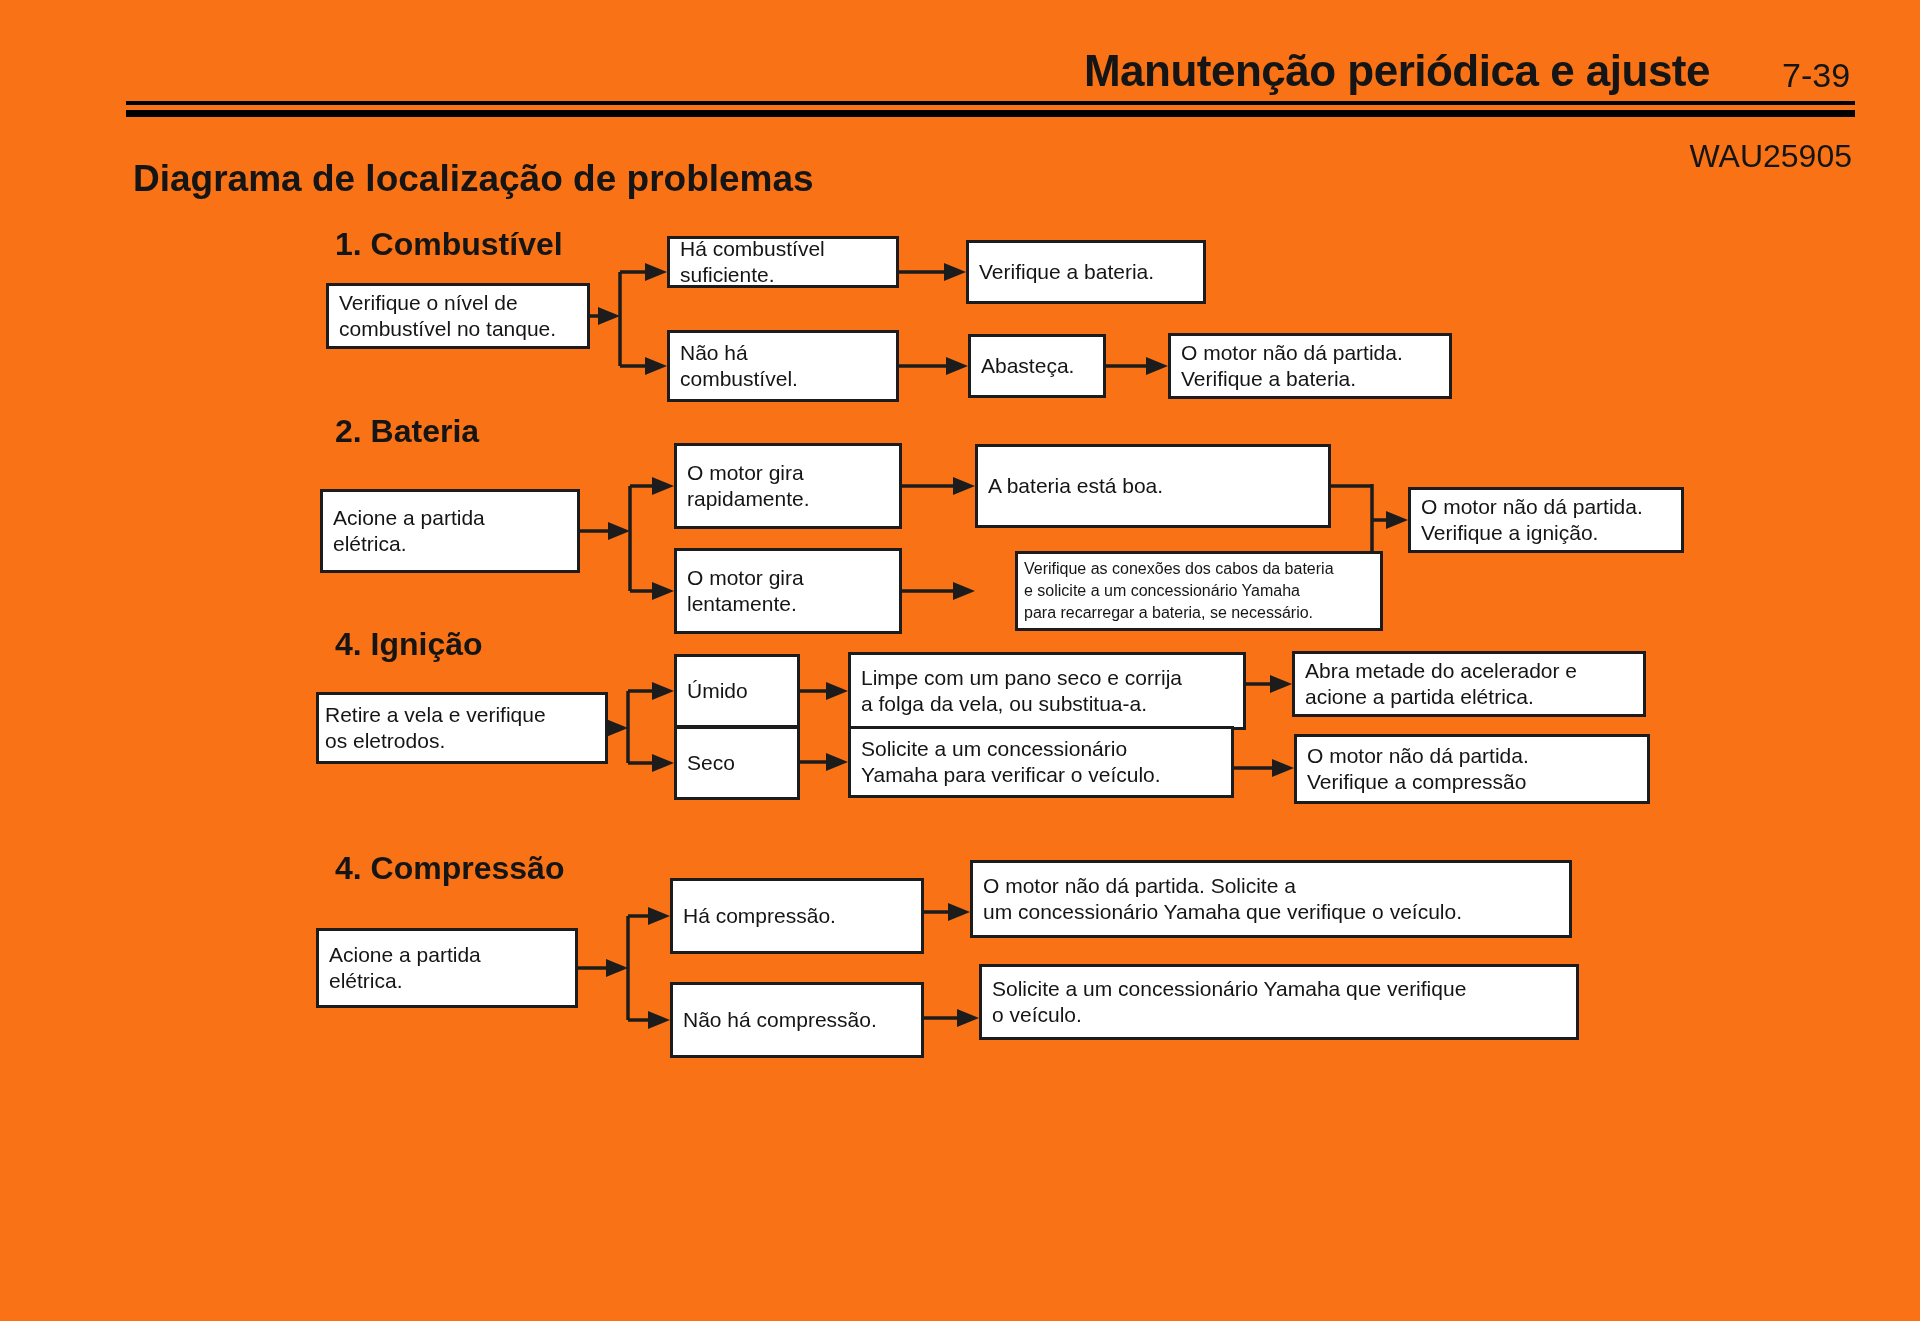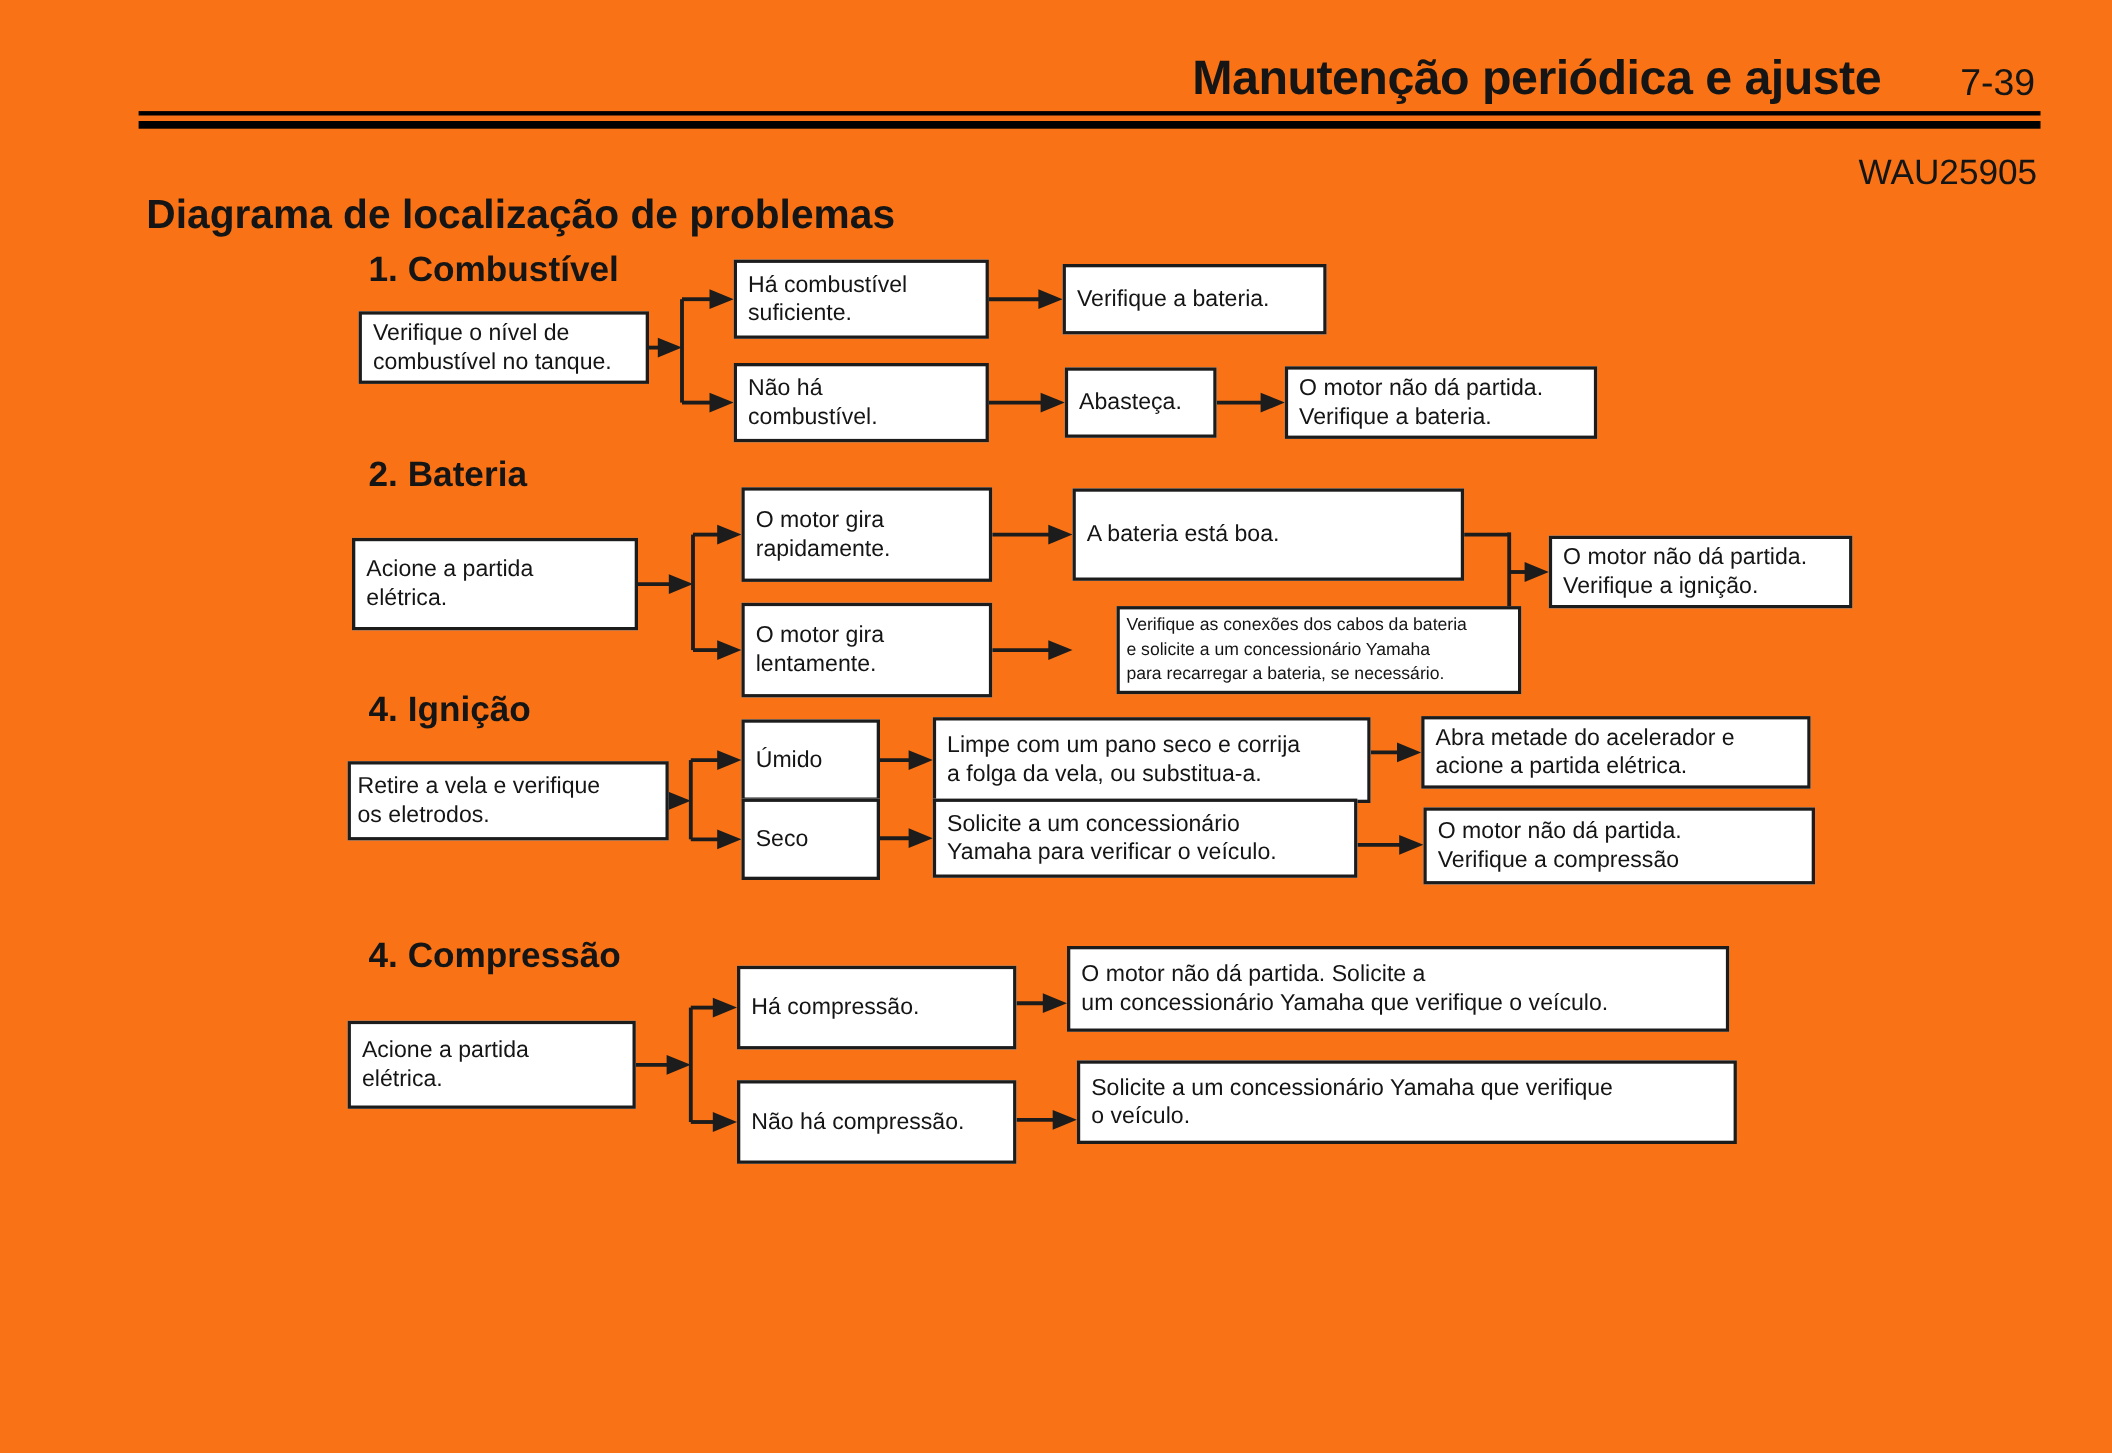--- a/index.html
+++ b/index.html
@@ -49,21 +49,20 @@
     right: 68px;
     font-size: 32px;
   }
   .page-heading {
     position: absolute;
     left: 133px;
     top: 158px;
     font-size: 37px;
     font-weight: bold;
     white-space: nowrap;
-    margin-top: 16px;
   }
   .sec-title {
     position: absolute;
     font-size: 32px;
     font-weight: bold;
     white-space: nowrap;
   }
   .fbox {
     position: absolute;
     box-sizing: border-box;
@@ -177,21 +176,21 @@
       <polygon points="670,1020 648,1011 648,1029"></polygon>
       <line x1="924" y1="912" x2="953" y2="912"></line>
       <polygon points="970,912 948,903 948,921"></polygon>
       <line x1="924" y1="1018" x2="962" y2="1018"></line>
       <polygon points="979,1018 957,1009 957,1027"></polygon>
     </g>
   </svg>
 
   <div class="fbox" style="left:326px; top:283px; width:264px; height:66px;">Verifique o nível de
 combustível no tanque.</div>
-  <div class="fbox" style="left:667px; top:236px; width:232px; height:72px;">Há combustível
+  <div class="fbox" style="left:667px; top:236px; width:232px; height:52px;">Há combustível
 suficiente.</div>
   <div class="fbox" style="left:966px; top:240px; width:240px; height:64px;">Verifique a bateria.</div>
   <div class="fbox" style="left:667px; top:330px; width:232px; height:72px;">Não há
 combustível.</div>
   <div class="fbox" style="left:968px; top:334px; width:138px; height:64px;">Abasteça.</div>
   <div class="fbox" style="left:1168px; top:333px; width:284px; height:66px;">O motor não dá partida.
 Verifique a bateria.</div>
 
   <div class="fbox" style="left:320px; top:489px; width:260px; height:84px;">Acione a partida
 elétrica.</div>

